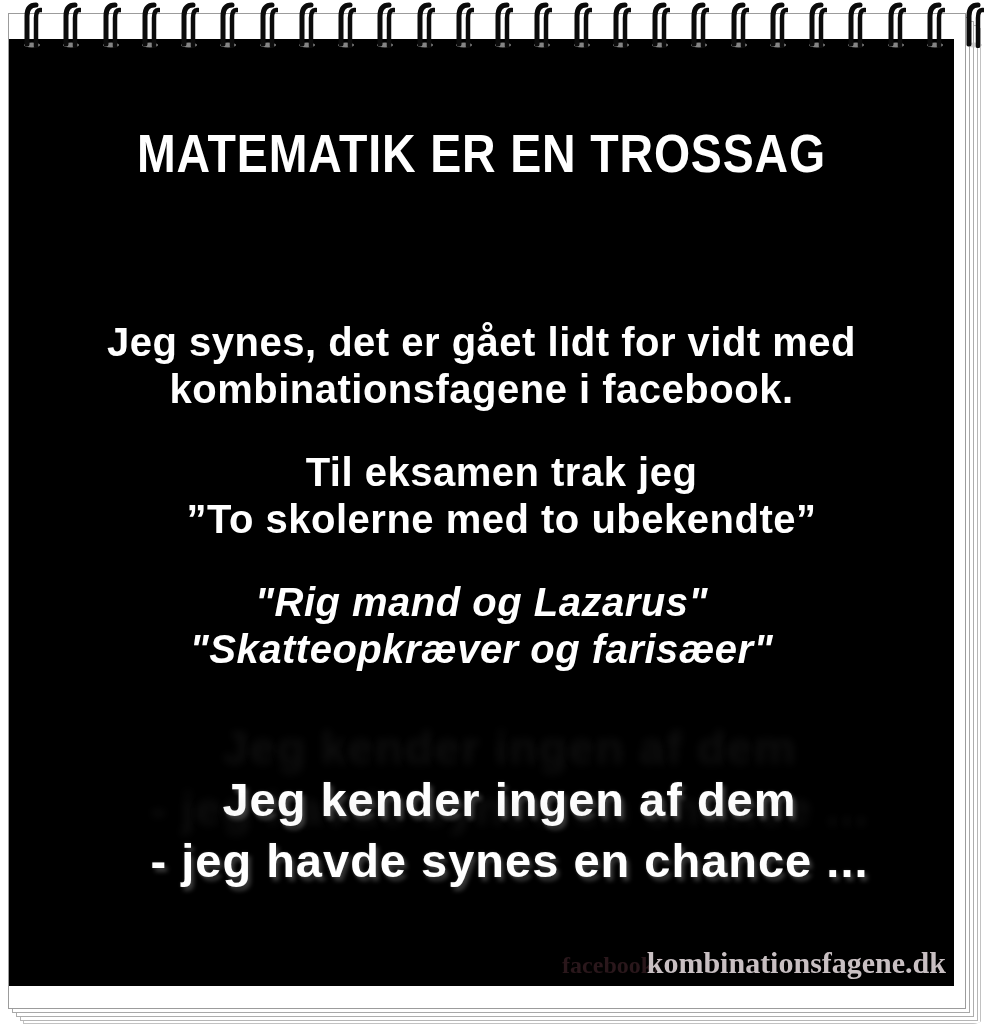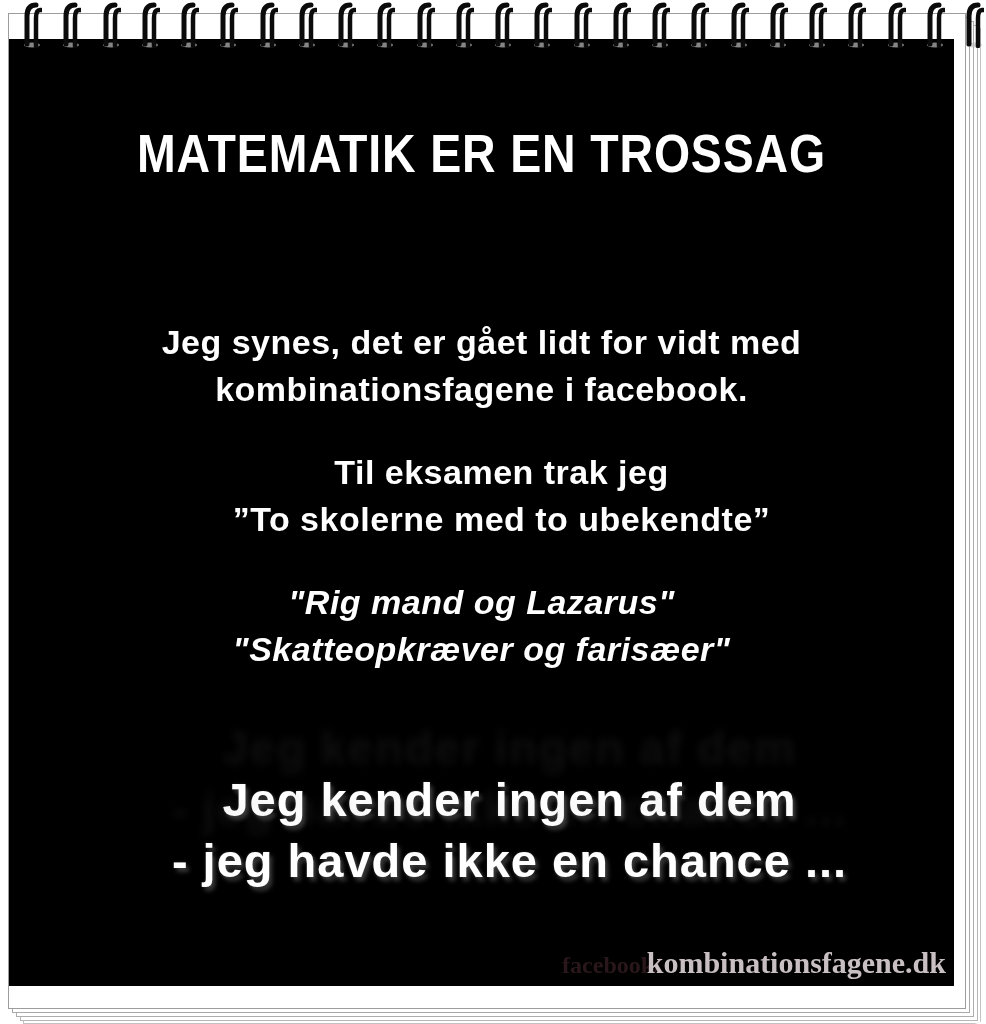--- a/index.html
+++ b/index.html
@@ -68,21 +68,21 @@
     font-weight: 700;
     font-size: 54px;
     line-height: 60px;
     letter-spacing: 1px;
     transform: scaleX(0.86);
     transform-origin: center;
     white-space: nowrap;
   }
   .para {
     font-weight: 700;
-    font-size: 34px;
+    font-size: 40px;
     line-height: 47px;
     letter-spacing: 0.5px;
   }
   .para span { display: block; }
   .para1 { top: 280px; }
   .para2 { top: 410px; padding-left: 20px; }
   .para3 { top: 540px; font-style: italic; }
   .para4 {
     top: 730px;
     font-size: 47px;
@@ -263,21 +263,21 @@
       <span>”To skolerne med to ubekendte”</span>
     </div>
 
     <div class="centered para para3">
       <span>"Rig mand og Lazarus"</span>
       <span>"Skatteopkræver og farisæer"</span>
     </div>
 
     <div class="centered para para4">
       <span>Jeg kender ingen af dem</span>
-      <span>- jeg havde ikke en chance ...</span>
+      <span>- jeg havde synes en chance ...</span>
     </div>
 
     <div class="footer">
       <span class="prefix">facebook/</span><span class="site">kombinationsfagene.dk</span>
     </div>
 
   </div>
 </div>
 
 </body></html>

